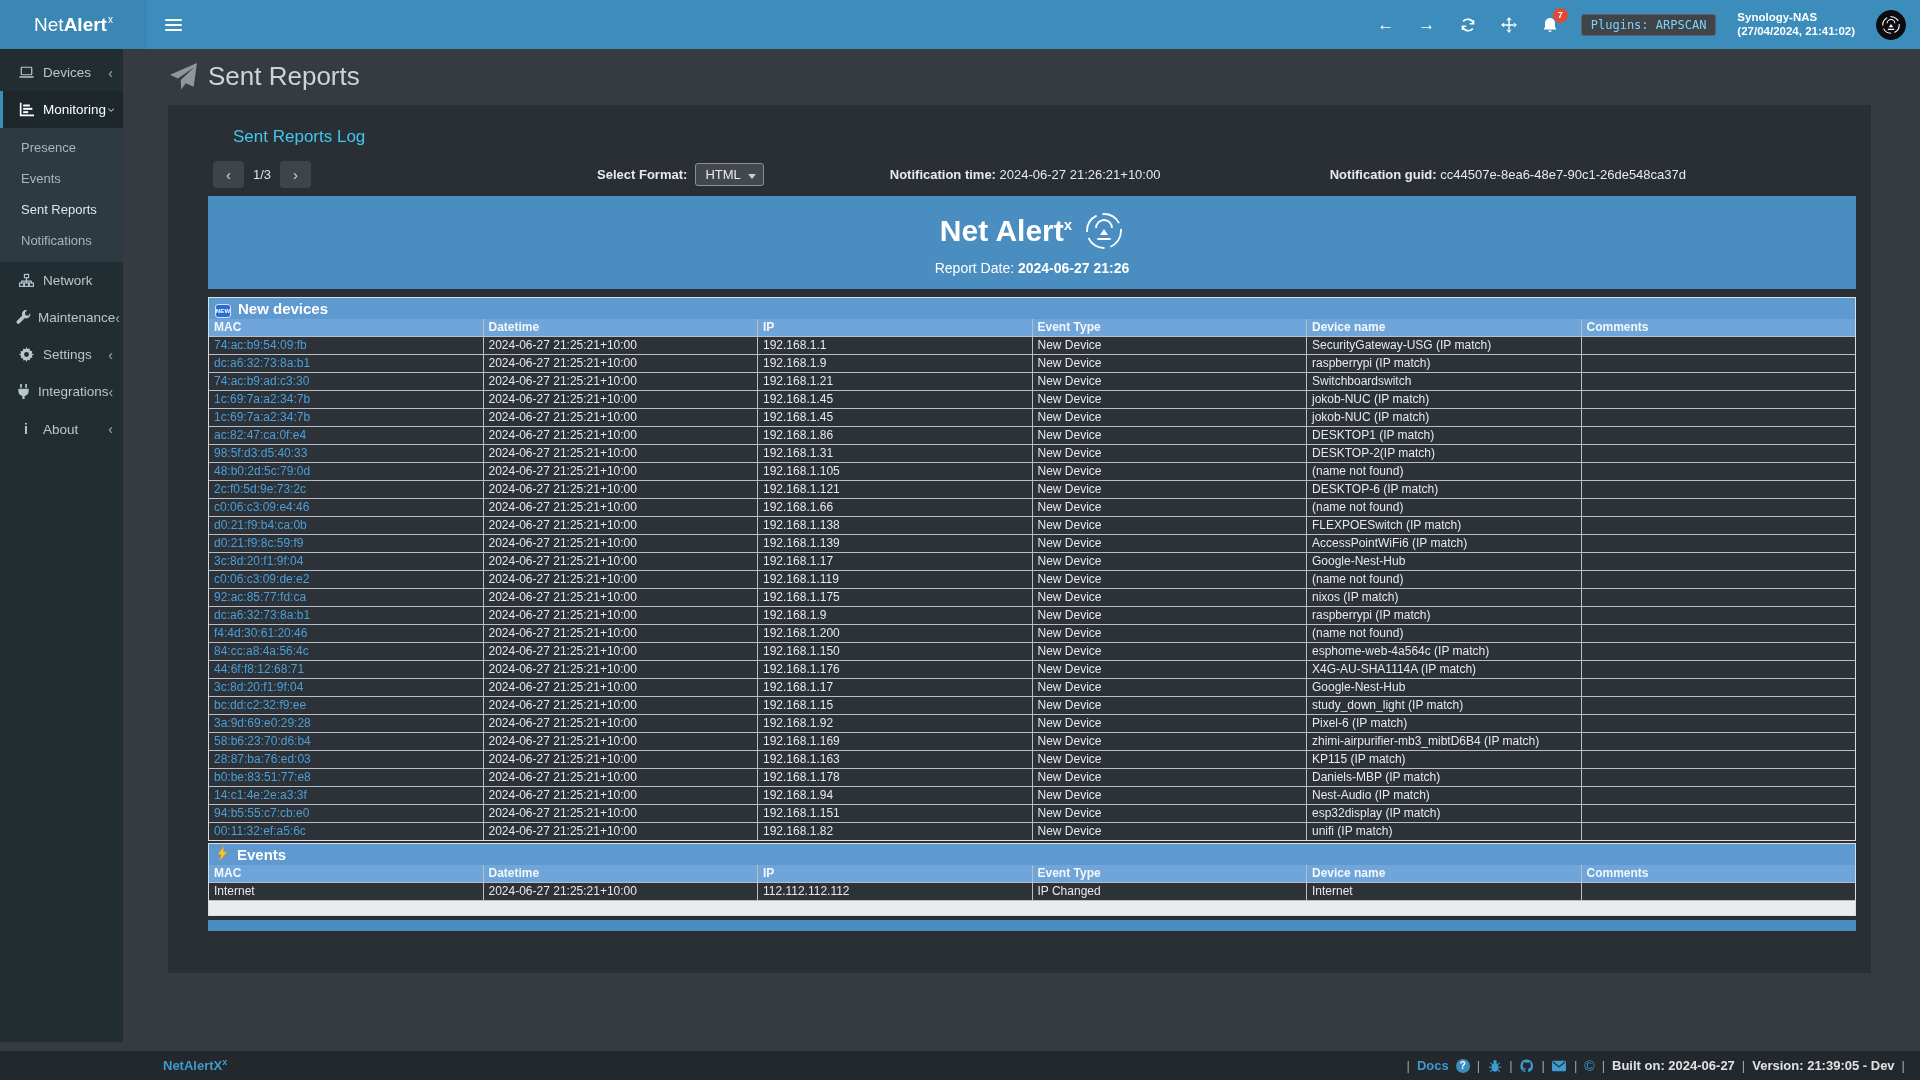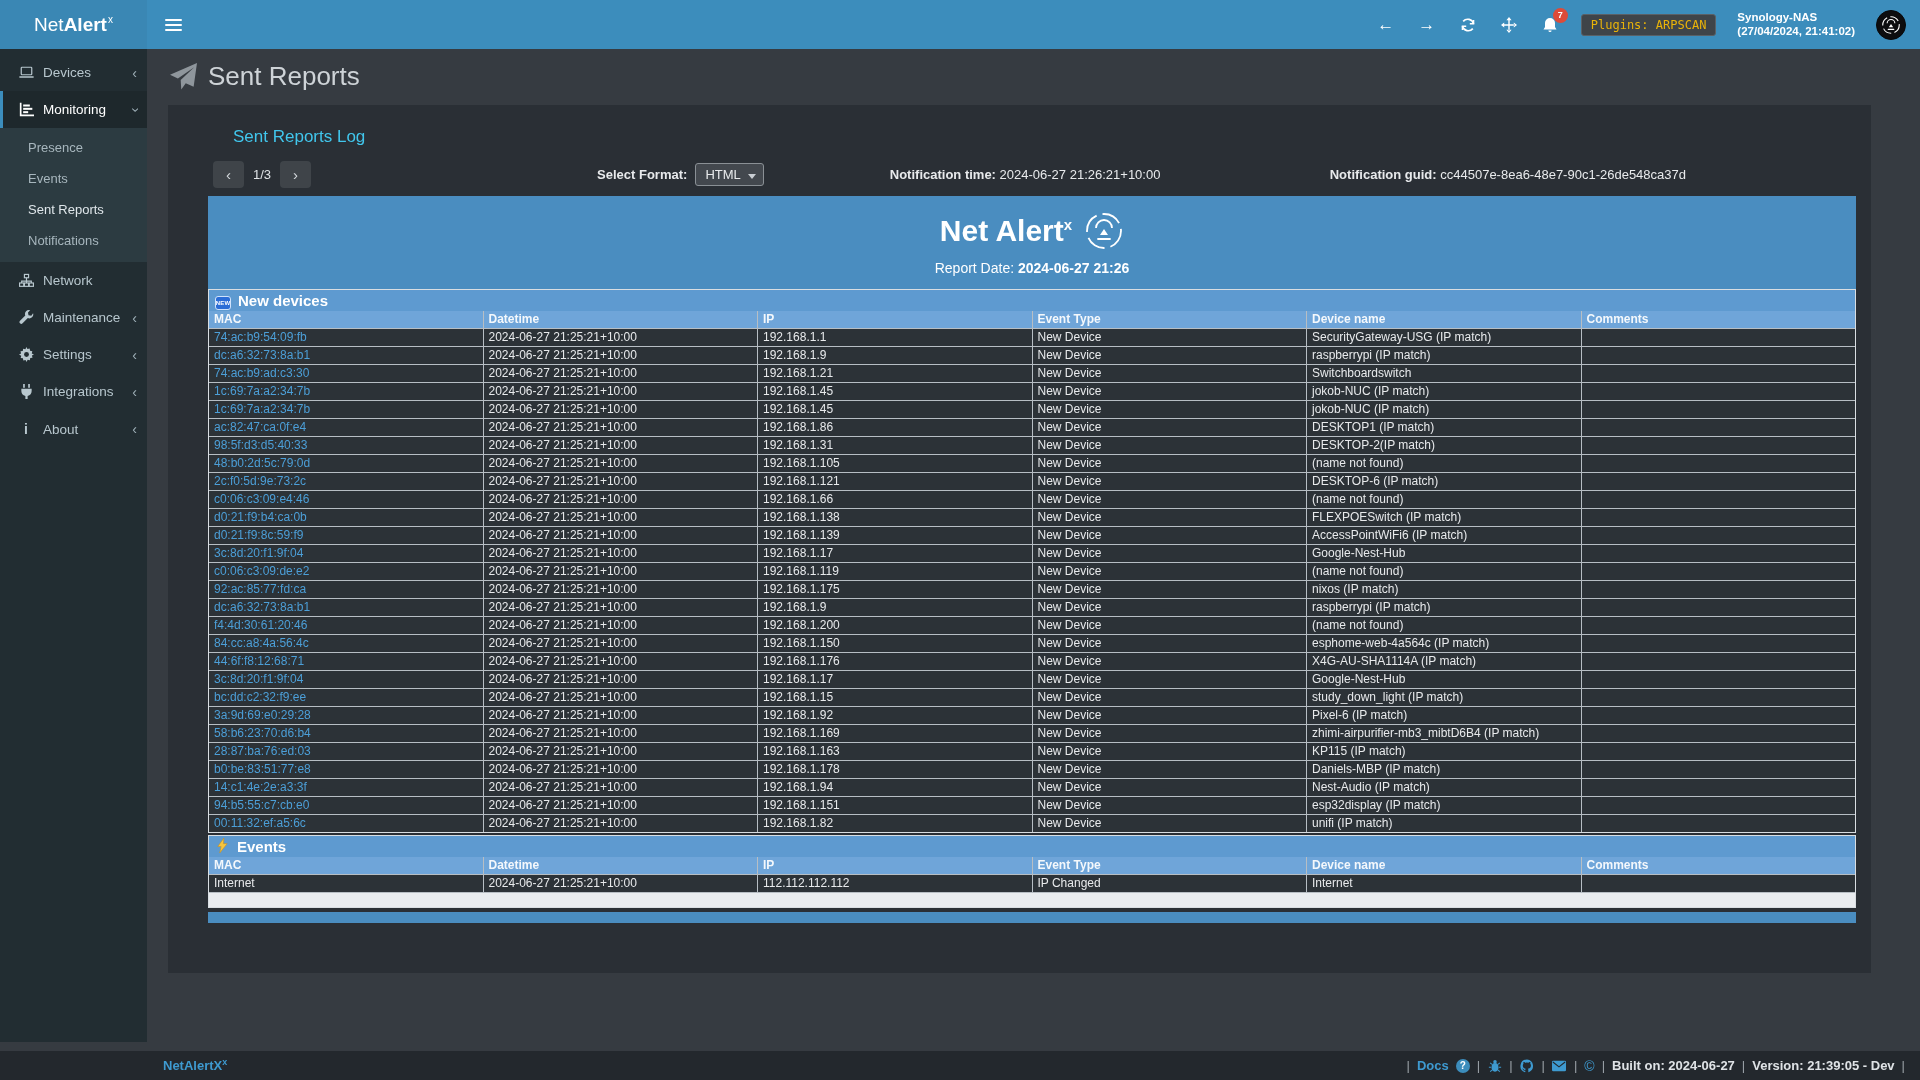--- a/index.html
+++ b/index.html
@@ -18,41 +18,41 @@
   .hamburger i { display:block; width:17px; height:2px; background:#fff;
     margin:3px 0; border-radius:1px; }
   .nav-right { margin-left:auto; display:flex; align-items:center; gap:21px; color:#fff; }
   .nav-ico { width:20px; height:20px; display:flex; align-items:center;
     justify-content:center; color:#fff; cursor:pointer; font-size:17px; position:relative; }
   .nav-ico svg { width:16px; height:16px; }
   .badge { position:absolute; top:-7px; right:-8px; background:#dd4b39; color:#fff;
     font-size:9px; font-weight:700; min-width:15px; height:15px; border-radius:8px;
     display:flex; align-items:center; justify-content:center; padding:0 3px; }
   .plugins-badge { background:#3f4449; border:1px solid #5a6066; border-radius:3px;
-    color:#eab308; font-family:"DejaVu Sans Mono", monospace; font-size:12px;
+    color:#7dd3fc; font-family:"DejaVu Sans Mono", monospace; font-size:12px;
     padding:3px 9px; white-space:nowrap; }
   .host-info { font-size:11.5px; font-weight:600; line-height:13.5px; white-space:nowrap; }
   .avatar { width:30px; height:30px; border-radius:50%; background:#0d0d0f;
     display:flex; align-items:center; justify-content:center; cursor:pointer;
     border:1px solid #08080a; }
   .avatar svg { width:22px; height:22px; }
 
   
-  .sidebar { position:absolute; top:49px; left:0; bottom:38px; width:147px;
+  .sidebar { position:absolute; top:49px; left:0; bottom:38px; width:123px;
     background:#222d32; z-index:20; padding-top:5px; }
   .sb-item { display:flex; align-items:center; color:#b8c7ce; font-size:13.5px;
     padding:11px 10px 11px 13px; cursor:pointer; border-left:3px solid transparent; }
   .sb-item.active { background:#1e282c; color:#fff; border-left-color:#3c8dbc; }
   .sb-icon { width:20px; display:flex; justify-content:center; margin-right:7px; }
   .sb-icon svg { width:15px; height:15px; }
   .sb-label { flex:1; white-space:nowrap; }
   .sb-chev { font-size:14px; color:#9fb0b8; line-height:10px; }
   .chev-down { display:inline-block; transform:rotate(-90deg); }
   .sb-sub { background:#2c3b41; padding:4px 0 6px 0; }
-  .sb-sub-item { color:#a7b6bd; font-size:13px; padding:8px 8px 8px 28px; cursor:pointer; }
+  .sb-sub-item { color:#a7b6bd; font-size:13px; padding:8px 8px 8px 21px; cursor:pointer; }
   .sb-sub-item.current { color:#dfe6ea; }
   .info-glyph { font-weight:700; font-size:14px; font-style:normal; }
 
   
   .wrapper { position:absolute; top:49px; left:147px; right:0; bottom:29px;
     background:#363b41; overflow:hidden; }
   .page-band { display:flex; align-items:center; gap:11px; padding:12px 0 11px 23px; }
   .page-band svg { width:27px; height:27px; color:#8f969c; }
   .page-title { color:#ced3d7; font-size:26px; font-weight:400; }
 
@@ -84,21 +84,21 @@
   .report { margin-top:7px; }
   .rpt-header { background:#4a8dc0; color:#fff; text-align:center;
     padding:15px 0 13px 0; }
   .rpt-title { font-size:30px; font-weight:700; display:flex; align-items:center;
     justify-content:center; gap:12px; }
   .rpt-title sup { font-size:15px; }
   .rpt-title svg { width:40px; height:40px; }
   .rpt-date { font-size:14px; margin-top:9px; }
   .rpt-date b { font-weight:700; }
 
-  .rpt-table { border:1px solid #d9dee2; }
+  .rpt-table { border:1px solid #d9dee2; margin-top:8px; }
   .rpt-table + .rpt-table { margin-top:2px; }
   .section-bar { background:#5e9ad0; color:#fff; font-size:15px; font-weight:700;
     padding:2px 6px; height:21px; display:flex; align-items:center; gap:7px; }
   .section-bar svg { width:15px; height:15px; }
   .new-badge { background:#2b6dd6; border:1px solid #cfe2fb; border-radius:3px;
     color:#fff; font-size:6px; font-weight:700; width:16px; height:14px;
     display:inline-flex; align-items:center; justify-content:center; letter-spacing:.2px; }
   .tbody { display:flex; flex-direction:column; gap:1px; background:#b7bec4; }
   .trow { display:grid; grid-template-columns:repeat(6,1fr); gap:1px; }
   .tcell { background:#2c3237; color:#e8eaec; font-size:12px; height:17px;

